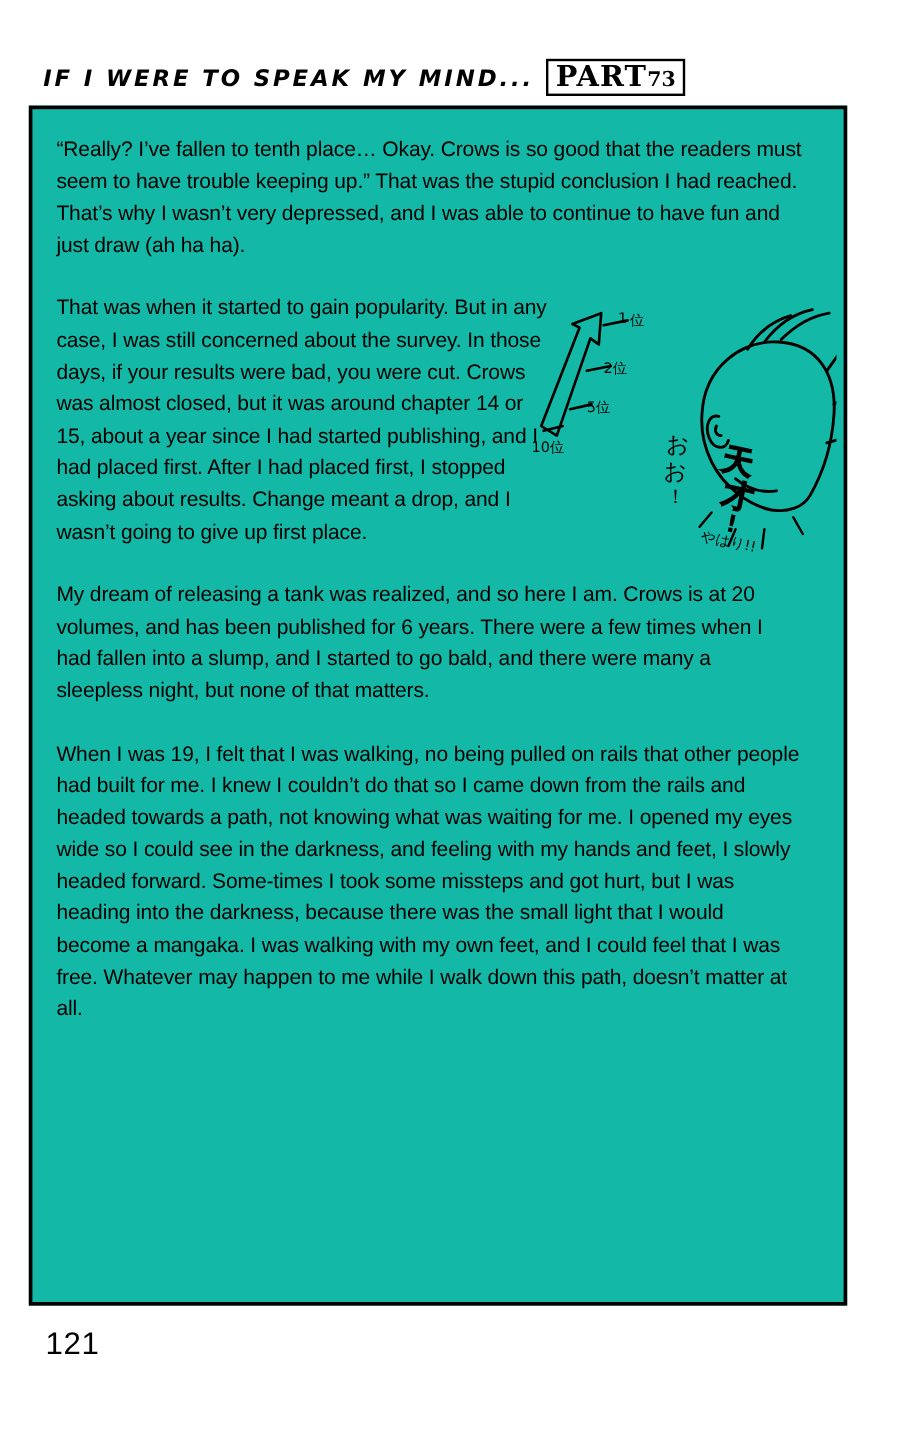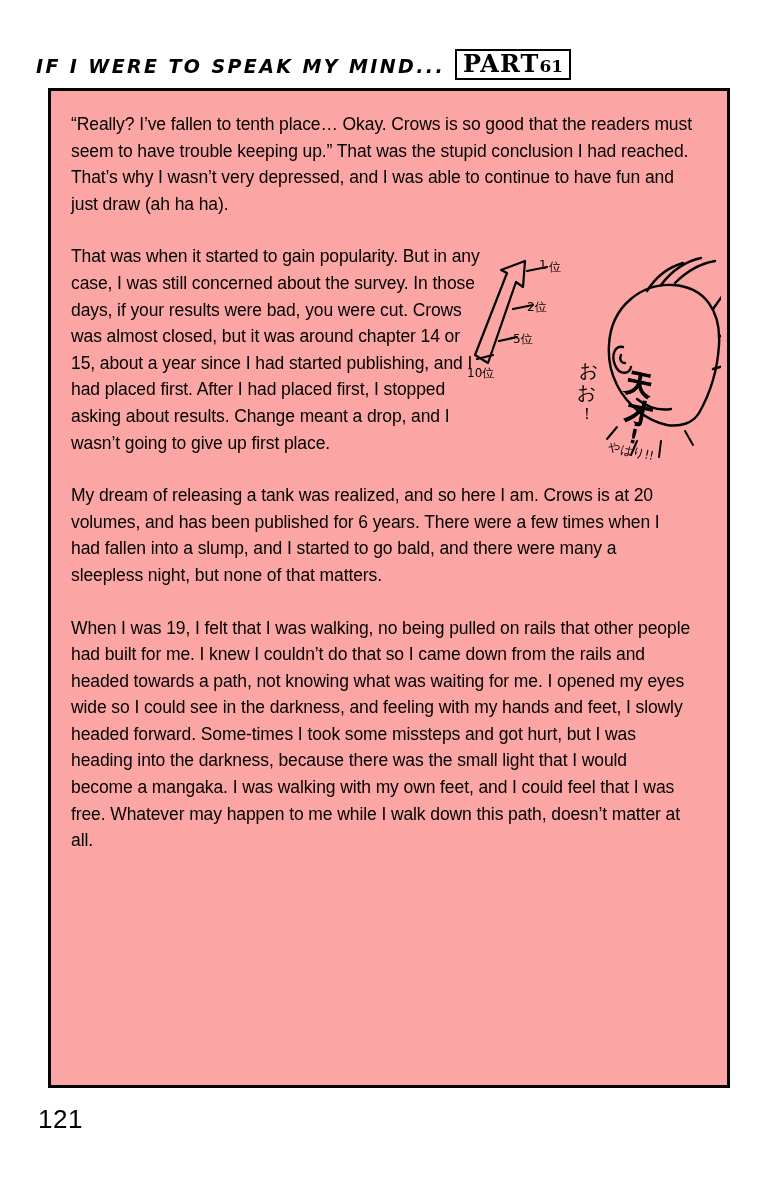--- a/index.html
+++ b/index.html
@@ -71,27 +71,27 @@
     top: 3px;
     left: 10px;
     font-size: 9px;
     letter-spacing: 16px;
     line-height: 1;
   }
 
   
   .frame {
     position: absolute;
-    left: 48px;
+    left: 24px;
     top: 88px;
     width: 682px;
     height: 1000px;
     border: 3px solid #000;
     box-sizing: border-box;
-    background: #fca5a5;
+    background: #14b8a6;
   }
 
   .content {
     position: absolute;
     left: 20px;
     top: 20px;
     right: 20px;
     width: 622px;
   }
 
@@ -132,21 +132,21 @@
 </head>
 <body>
 
 <div class="page">
 
   <div class="header">
     <div class="header-title">IF I WERE TO SPEAK MY MIND...</div>
     <div class="part-box">
       <span class="part-dots">..</span>
       <span class="part-word">PART</span>
-      <span class="part-num">61</span>
+      <span class="part-num">73</span>
     </div>
   </div>
 
   <div class="frame">
     <div class="content">
       <p class="para">“Really? I’ve fallen to tenth place… Okay. Crows is so good that the readers must seem to have trouble keeping up.” That was the stupid conclusion I had reached. That’s why I wasn’t very depressed, and I was able to continue to have fun and just draw (ah ha ha).</p>
       <p class="para narrow">That was when it started to gain popularity. But in any case, I was still concerned about the survey. In those days, if your results were bad,  you were cut. Crows was almost closed, but it was around chapter 14 or 15, about a year since I had started publishing, and I had placed first. After I had placed first, I stopped asking about results. Change meant a drop, and I wasn’t going to give up first place.</p>
       <p class="para">My dream of releasing a tank was realized, and so here I am. Crows is at 20 volumes, and has been published for 6 years. There were a few times when I had fallen into a slump, and I started to go bald, and there were many a sleepless night, but none of that matters.</p>
       <p class="para">When I was 19, I felt that I was walking, no being pulled on rails that other people had built for me. I knew I couldn’t do that so I came down from the rails and headed towards a path, not knowing what was waiting for me. I opened my eyes wide so I could see in the darkness, and feeling with my hands and feet, I slowly headed forward. Some-times I took some missteps and got hurt, but I was heading into the darkness, because there was the small light that I would become a mangaka. I was walking with my own feet, and I could feel that I was free. Whatever may happen to me while I walk down this path, doesn’t matter at all.</p>
     </div>

